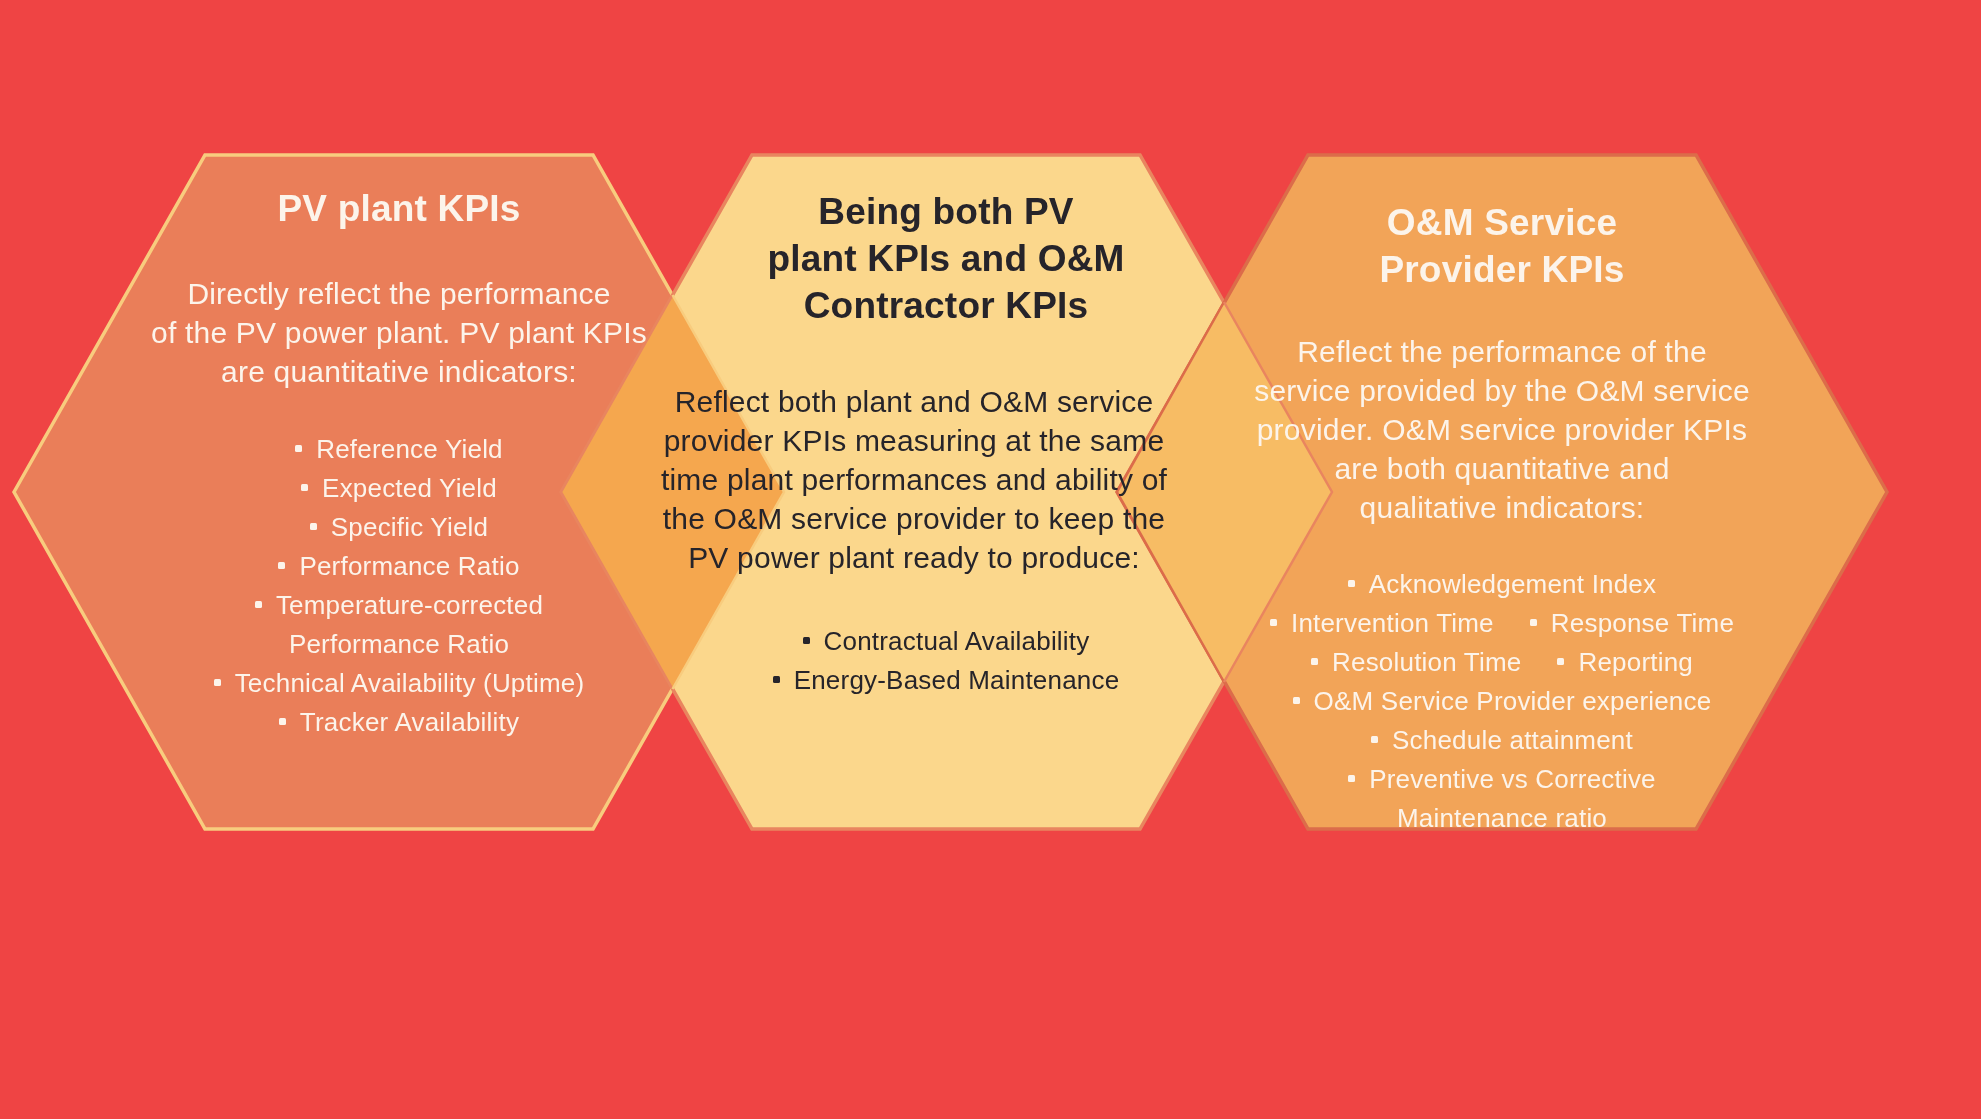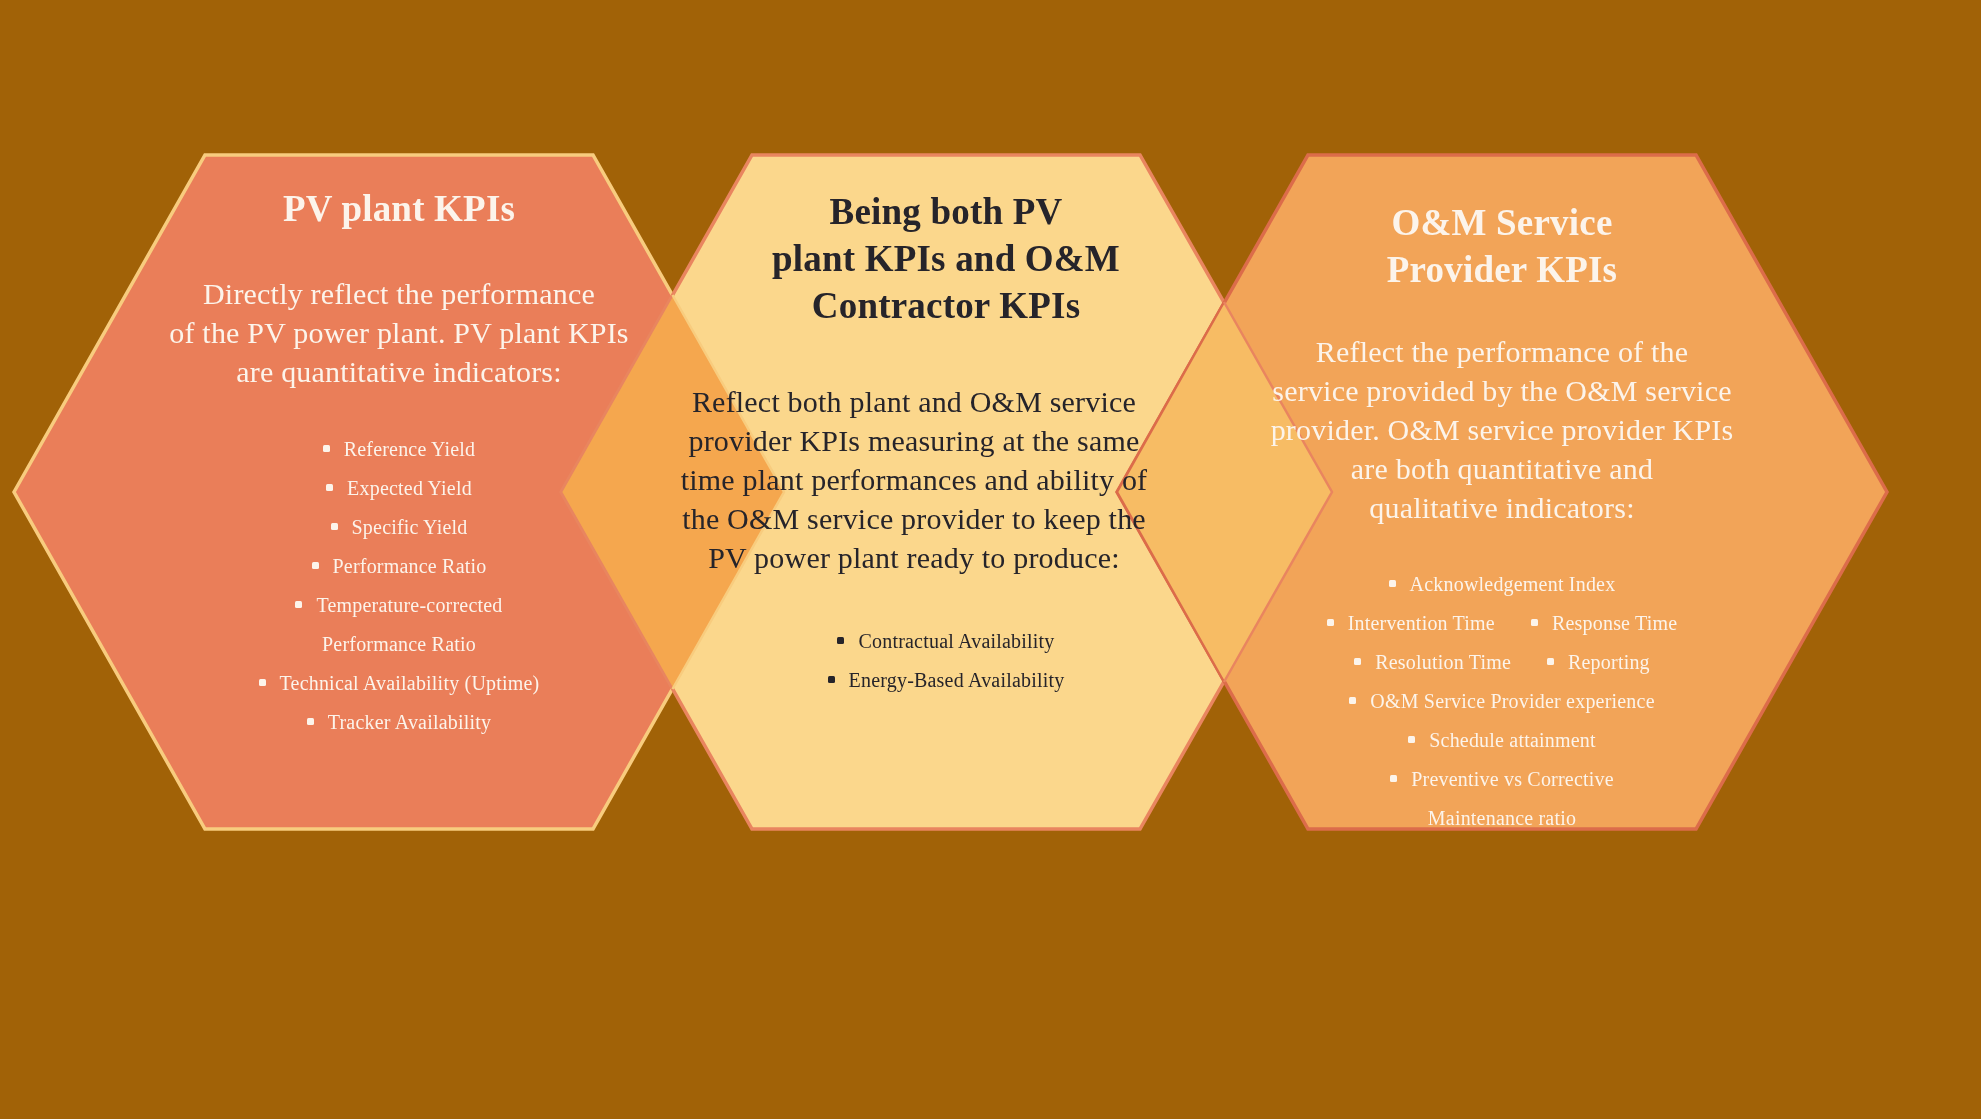--- a/index.html
+++ b/index.html
@@ -11,33 +11,33 @@
   .hex-svg{position:absolute;left:0;top:0;}
   .hex-text{position:absolute;text-align:center;}
   .hex-title{
     margin:0;font-weight:700;font-size:37px;line-height:47px;
     white-space:pre-line;letter-spacing:0.2px;
   }
   .hex-body{
     margin:2px;font-weight:400;font-size:30px;line-height:39px;
     white-space:pre-line;letter-spacing:0.2px;
   }
-  .bullets{font-size:20px;line-height:39px;letter-spacing:0.2px;}
+  .bullets{font-size:26px;line-height:39px;letter-spacing:0.2px;}
   .bullet-line{white-space:nowrap;}
   .dot{
     display:inline-block;width:7px;height:7px;background:currentColor;
     border-radius:1.5px;vertical-align:middle;margin:0 14px 5px 0;
   }
   .bt{display:inline;}
   .bt + .dot{margin-left:36px;}
 </style>
 </head>
 <body>
 
-<div class="canvas" style="background: #a16207; font-family: Liberation Serif, serif;">
+<div class="canvas" style="background: #ef4444;">
 
   <svg class="hex-svg" width="1981" height="1119" viewBox="0 0 1981 1119">
 
     <polygon points="14,492 205,155 593,155 784,492 593,829 205,829" stroke-width="3.5" stroke-linejoin="miter" fill="#EA7E59" stroke="#F8CC7E"></polygon>
 
     <polygon points="561,492 752,155 1140,155 1332,492 1140,829 752,829" stroke-width="3.5" stroke-linejoin="miter" fill="#FBD78C" stroke="#E9855F"></polygon>
 
     <polygon points="1117,492 1308,155 1696,155 1887,492 1696,829 1308,829" stroke-width="3.5" stroke-linejoin="miter" fill="#F2A458" stroke="#DC6C4A"></polygon>
 
     <polygon points="561,492 672.5,295 784,492 672.5,689" fill="#F5A74E"></polygon>
@@ -75,21 +75,21 @@
   </div>
   <div class="hex-text" style="left: 584px; top: 380px; width: 660px; color: rgb(38, 36, 42);">
     <p class="hex-body">Reflect both plant and O&amp;M service
 provider KPIs measuring at the same
 time plant performances and ability of
 the O&amp;M service provider to keep the
 PV power plant ready to produce:</p>
   </div>
   <div class="hex-text bullets" style="left: 626px; top: 622px; width: 640px; color: rgb(38, 36, 42);">
       <div class="bullet-line"><span class="dot"></span><span class="bt">Contractual Availability</span></div>
-      <div class="bullet-line"><span class="dot"></span><span class="bt">Energy-Based Availability</span></div>
+      <div class="bullet-line"><span class="dot"></span><span class="bt">Energy-Based Maintenance</span></div>
     </div>
 
   <div class="hex-text" style="left: 1182px; top: 188px; width: 640px; color: rgb(252, 244, 235); margin-top: 11px;">
     <h2 class="hex-title">O&amp;M Service
 Provider KPIs</h2>
   </div>
   <div class="hex-text" style="left: 1172px; top: 330px; width: 660px; color: rgb(252, 244, 235);">
     <p class="hex-body">Reflect the performance of the
 service provided by the O&amp;M service
 provider. O&amp;M service provider KPIs

